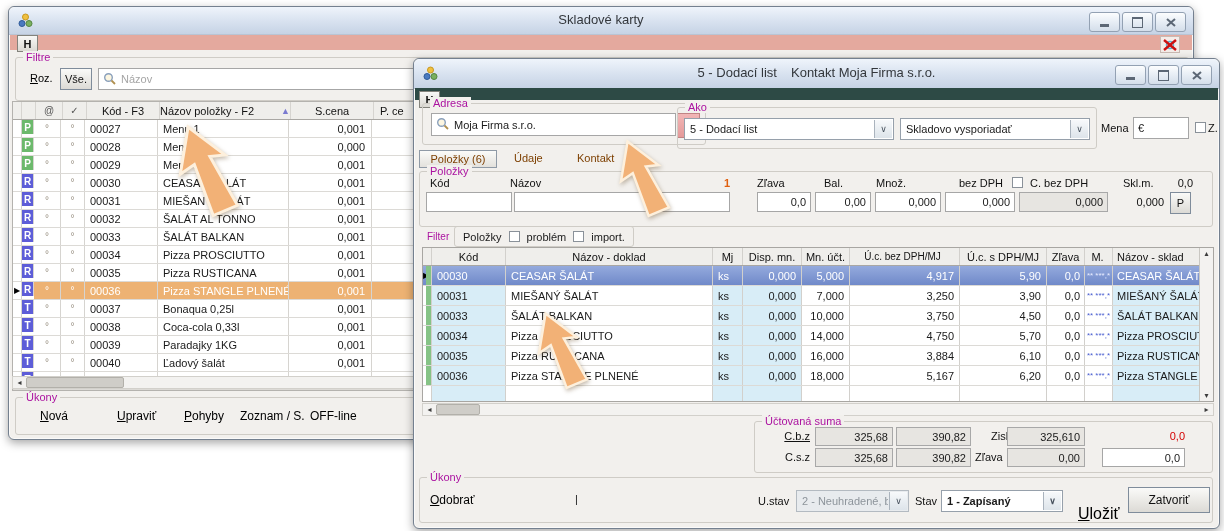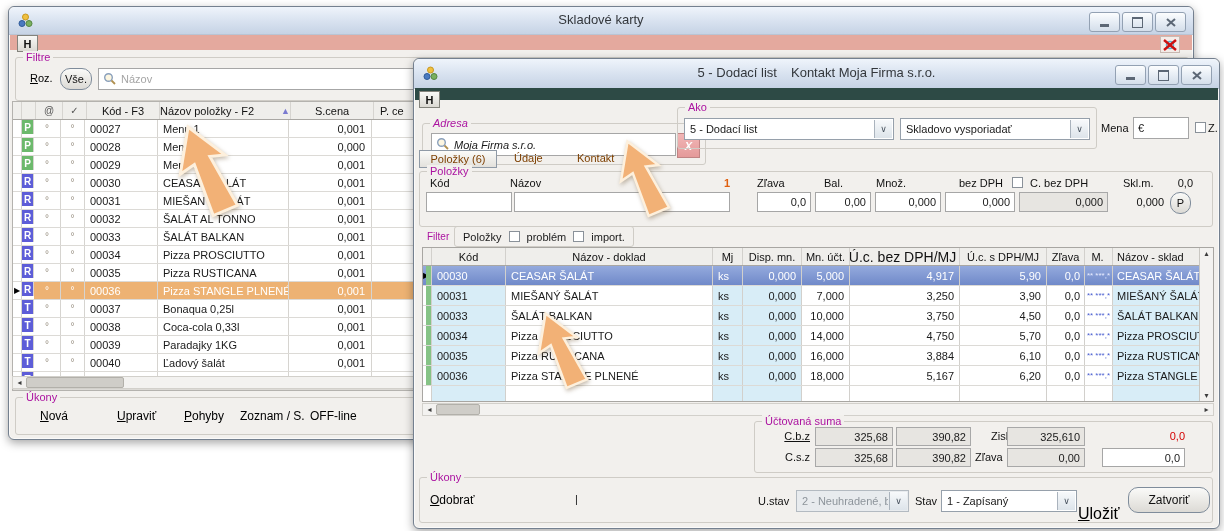--- a/index.html
+++ b/index.html
@@ -26,21 +26,21 @@
   .glyph-cls{stroke:#5c6775;stroke-width:2;}
   .hband{position:absolute;left:1px;right:1px;}
   .hbtn{position:absolute;width:19px;height:15px;border:1px solid #83837c;
     background:linear-gradient(#f8f8f6,#dbd9d3);font-weight:bold;font-size:11px;color:#111;
     display:flex;align-items:center;justify-content:center;}
   
   .grp{position:absolute;border:1px solid #cfccc6;border-radius:3px;}
   .glabel{position:absolute;top:-7px;left:7px;background:#f2f0ed;padding:0 3px;
     color:#ab12a0;font-size:11px;}
   
-  .btn{border:1px solid #7f8c9b;border-radius:10px;background:linear-gradient(#fafaf8,#dcdad5);
+  .btn{border:1px solid #7f8c9b;border-radius:0;background:linear-gradient(#fafaf8,#dcdad5);
     display:flex;align-items:center;justify-content:center;color:#111;}
   .tinput{background:#fff;border:1px solid #a6a6a6;display:flex;align-items:center;padding:0 4px;box-sizing:border-box;}
   .num{justify-content:flex-end;}
   .graybox{background:#e7e5e1;border:1px solid #a8a8a8;display:flex;align-items:center;justify-content:flex-end;padding:0 4px;box-sizing:border-box;}
   .sel{position:relative;background:#fff;border:1px solid #96a0ab;display:flex;align-items:center;padding:0 20px 0 5px;box-sizing:border-box;}
   .sel .dd{position:absolute;right:1px;top:1px;bottom:1px;width:17px;border-left:1px solid #aab3bd;
     background:linear-gradient(#f7f9fb,#dde4ea);display:flex;align-items:center;justify-content:center;
     font-size:9px;color:#48525e;}
   .sel.disabled{background:#e8ebee;color:#8d949b;border-color:#b3bac1;}
   .checkbox{width:11px;height:11px;background:#fff;border:1px solid #8a9199;box-sizing:border-box;}
@@ -413,21 +413,21 @@
           <svg width="10" height="9">
             <line x1="1" y1="1" x2="9" y2="8" class="glyph-cls"></line>
             <line x1="9" y1="1" x2="1" y2="8" class="glyph-cls"></line>
           </svg>
         </div>
     </div>
   </div>
   <div class="hband"></div>
   <div class="hbtn">H</div>
 
-  <div class="grp" style="left:8px;top:64px;width:282px;height:40px;font-style:italic;">
+  <div class="grp" style="left:8px;top:44px;width:282px;height:40px;">
     <span class="glabel">Adresa</span>
     <div class="tinput" style="position:absolute;left:8px;top:9px;width:245px;height:23px;">
       <span class="maglass">
         <svg width="13" height="13">
             <circle cx="5.5" cy="5.5" r="3.8" fill="#fdf6e0" stroke="#8aa0bc" stroke-width="1.4"></circle>
             <line x1="8.5" y1="8.5" x2="12" y2="12" stroke="#b09050" stroke-width="1.8"></line>
           </svg>
       </span>
       <span>Moja Firma s.r.o.</span>
     </div>
@@ -488,21 +488,21 @@
   </div>
 
   <div class="rtable">
     <div class="rhead">
       <div class="rh r-mark"></div>
       <div class="rh r-code" style="justify-content:center;padding-left:0;">Kód</div>
       <div class="rh r-name" style="justify-content:center;padding-left:0;">Názov - doklad</div>
       <div class="rh r-mj" style="justify-content:center;padding-left:0;">Mj</div>
       <div class="rh r-disp" style="justify-content:center;padding-right:0;">Disp. mn.</div>
       <div class="rh r-mn" style="justify-content:center;padding-right:0;">Mn. účt.</div>
-      <div class="rh r-bez" style="justify-content:center;padding-right:4px;font-size:14px;color:#121212;">Ú.c. bez DPH/MJ</div>
+      <div class="rh r-bez" style="justify-content:center;padding-right:4px;font-size:10px;color:#121212;">Ú.c. bez DPH/MJ</div>
       <div class="rh r-sdph" style="justify-content:center;padding-right:0;font-size:11px;color:#121212;">Ú.c. s DPH/MJ</div>
       <div class="rh r-zlava" style="justify-content:center;padding-right:0;">Zľava</div>
       <div class="rh r-m" style="justify-content:center;font-size:11px;color:#121212;">M.</div>
       <div class="rh r-sklad" style="justify-content:flex-start;">Názov - sklad</div>
     </div>
     <div id="rrows">
         <div class="rrow row-sel">
     <div class="rc r-mark">
             <span class="mk">▶</span>
             <span class="stripe"></span>
@@ -644,21 +644,21 @@
   <div class="grp" style="left:5px;top:418px;width:792px;height:44px;">
     <span class="glabel">Úkony</span>
     <span class="link fl-u" style="position:absolute;left:10px;top:15px;font-size:12px;">Odobrať</span>
     <span style="position:absolute;left:155px;top:15px;">|</span>
     <span class="blabel" style="left:338px;top:17px;">U.stav</span>
     <div class="sel disabled" style="position:absolute;left:376px;top:12px;width:113px;height:22px;">
       <span style="overflow:hidden;white-space:nowrap;">2 - Neuhradené, be:</span>
       <span class="dd">∨</span>
     </div>
     <span class="blabel" style="left:495px;top:17px;">Stav</span>
-    <div class="sel" style="position:absolute;left:521px;top:12px;width:136px;height:22px;">
+    <div class="sel" style="position:absolute;left:521px;top:12px;width:122px;height:22px;font-weight:bold;">
       <span>1 - Zapísaný</span>
       <span class="dd">∨</span>
     </div>
     <span class="link fl-u" style="position:absolute;left:658px;top:27px;font-size:16px;">Uložiť</span>
     <div class="btn fl-u" style="position:absolute;left:708px;top:9px;width:80px;height:24px;font-size:12px;">Zatvoriť</div>
   </div>
 </div>
 
 <svg class="annot" style="left:172px;top:118px;width:100px;height:100px;" viewBox="0 0 100 100">
   <polygon points="27,2 56,38 41,36 56,90 30,94 24,40 8,46" fill="#f2b176" stroke="#fdf0dd" stroke-width="3" transform="rotate(-14 50 50)"></polygon>

